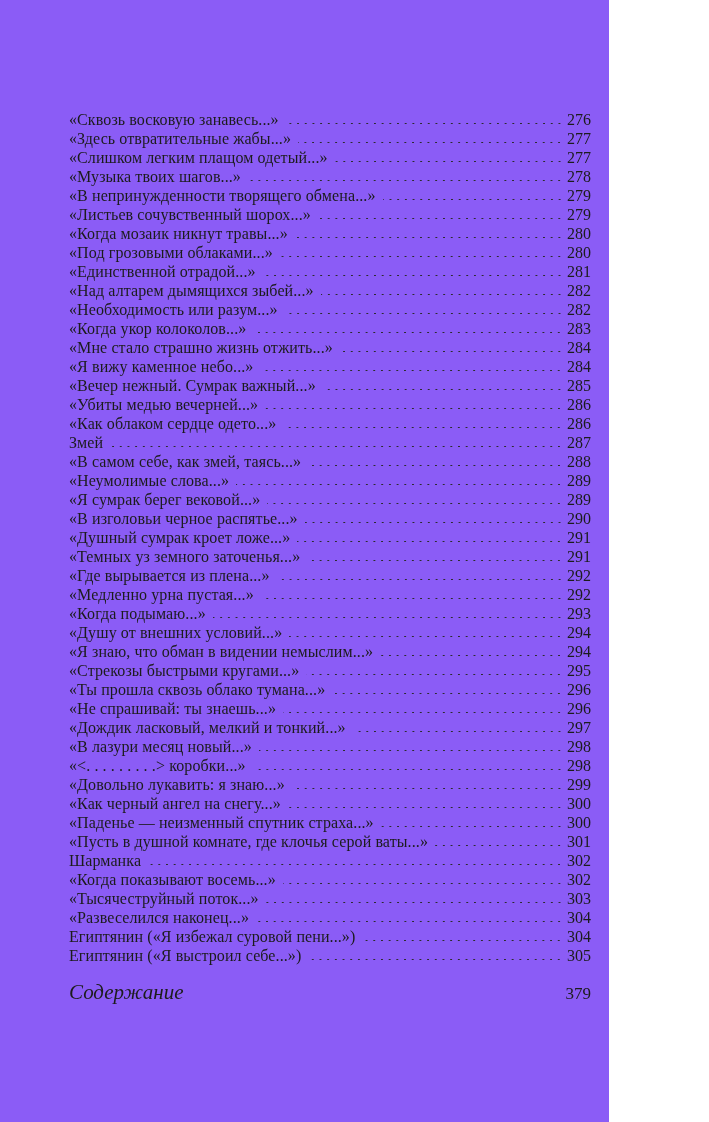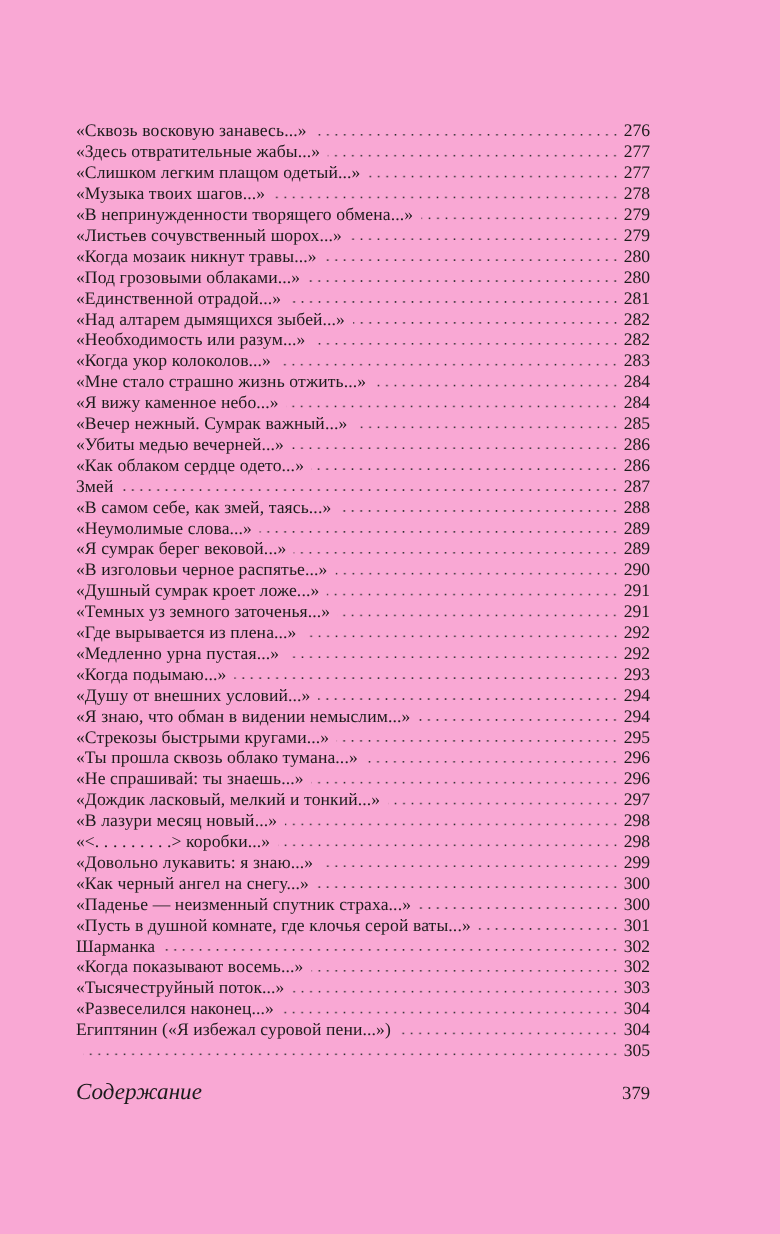--- a/index.html
+++ b/index.html
@@ -2,23 +2,23 @@
 <html><head>
 <meta charset="utf-8">
 <style>
   html, body {
     margin: 0;
     padding: 0;
     background: #ffffff;
   }
   .page {
     position: relative;
-    width: 709px;
+    width: 609px;
     height: 1122px;
-    background: #f9a8d4;
+    background: #8b5cf6;
     font-family: "Liberation Serif", "DejaVu Serif", serif;
     color: #1c1c1c;
     overflow: hidden;
   }
   .toc {
     position: absolute;
     left: 69px;
     top: 99px;
     width: 522px;
   }
@@ -283,20 +283,21 @@
         <span class="toc-title">«Развеселился наконец...»</span>
         <span class="leader"></span>
         <span class="toc-page">304</span>
       </div>
       <div class="toc-row">
         <span class="toc-title">Египтянин («Я избежал суровой пени...»)</span>
         <span class="leader"></span>
         <span class="toc-page">304</span>
       </div>
       <div class="toc-row">
+        <span class="toc-title">Египтянин («Я выстроил себе...»)</span>
         <span class="leader"></span>
         <span class="toc-page">305</span>
       </div>
     </div>
   <div class="page-footer">
     <span class="footer-label">Содержание</span>
     <span class="footer-page">379</span>
   </div>
 </div>
 

